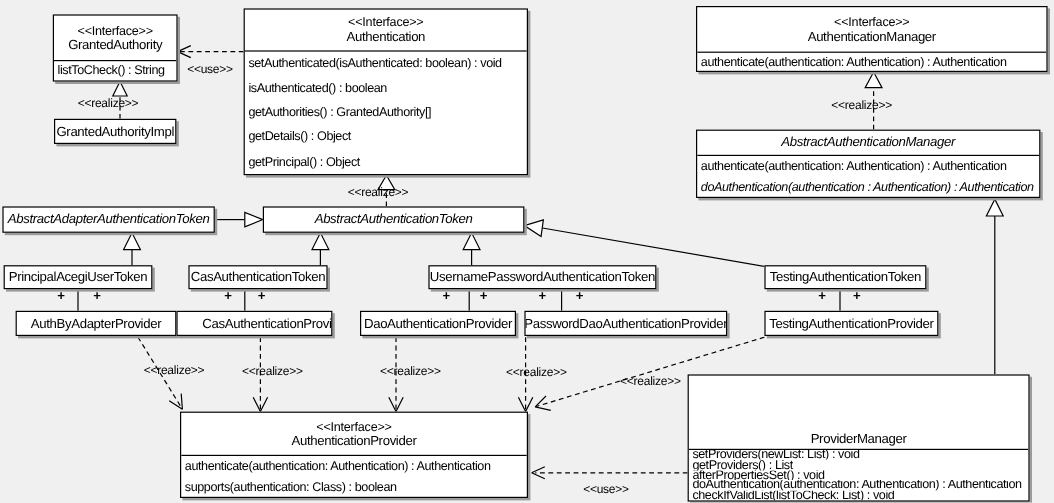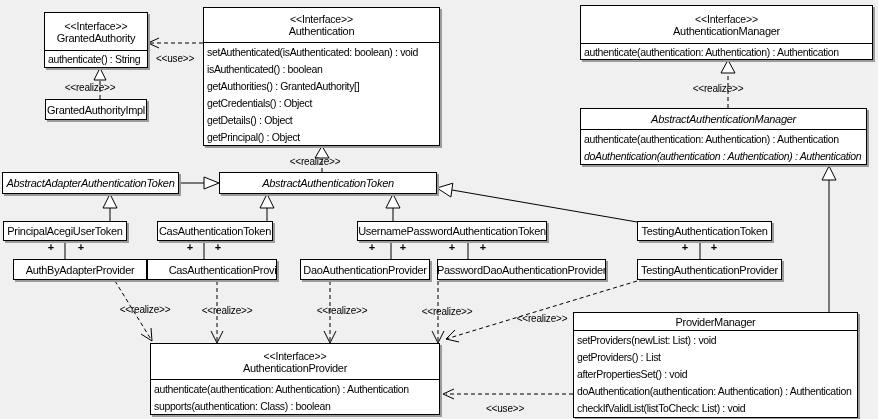--- a/index.html
+++ b/index.html
@@ -101,40 +101,39 @@
       <path d="M443,394 L454,389 M443,394 L454,399"></path>
     </g>
   </svg>
 
   <div class="box" style="left:44px;top:12px;width:104px;height:56px;">
     <div class="hdr sep" style="height:37px;">
       <div class="stereo">&lt;&lt;Interface&gt;&gt;</div>
       <div class="cname">GrantedAuthority</div>
     </div>
     <div class="methods">
-      <div class="m">authenticate() : String</div>
+      <div class="m">listToCheck() : String</div>
     </div>
   </div>
 
   <div class="box" style="left:45px;top:99px;width:102px;height:21px;">
     <div class="hdr" style="flex:1;">
       <div class="cname">GrantedAuthorityImpl</div>
     </div>
   </div>
 
   <div class="box" style="left:203px;top:7px;width:237px;height:139px;">
     <div class="hdr sep" style="height:34px;">
       <div class="stereo">&lt;&lt;Interface&gt;&gt;</div>
       <div class="cname">Authentication</div>
     </div>
     <div class="methods">
       <div class="m">setAuthenticated(isAuthenticated: boolean) : void</div>
       <div class="m">isAuthenticated() : boolean</div>
       <div class="m">getAuthorities() : GrantedAuthority[]</div>
-      <div class="m">getCredentials() : Object</div>
       <div class="m">getDetails() : Object</div>
       <div class="m">getPrincipal() : Object</div>
     </div>
   </div>
 
   <div class="box" style="left:580px;top:5px;width:293px;height:55px;">
     <div class="hdr sep" style="height:37px;">
       <div class="stereo">&lt;&lt;Interface&gt;&gt;</div>
       <div class="cname">AuthenticationManager</div>
     </div>
@@ -224,21 +223,21 @@
       <div class="stereo">&lt;&lt;Interface&gt;&gt;</div>
       <div class="cname">AuthenticationProvider</div>
     </div>
     <div class="methods">
       <div class="m">authenticate(authentication: Authentication) : Authentication</div>
       <div class="m">supports(authentication: Class) : boolean</div>
     </div>
   </div>
 
   <div class="box" style="left:573px;top:312px;width:285px;height:106px;">
-    <div class="hdr sep" style="height:17px;">
+    <div class="hdr sep" style="height:17px;margin-top:44px;">
       <div class="cname">ProviderManager</div>
     </div>
     <div class="methods">
       <div class="m">setProviders(newList: List) : void</div>
       <div class="m">getProviders() : List</div>
       <div class="m">afterPropertiesSet() : void</div>
       <div class="m">doAuthentication(authentication: Authentication) : Authentication</div>
       <div class="m">checkIfValidList(listToCheck: List) : void</div>
     </div>
   </div>

